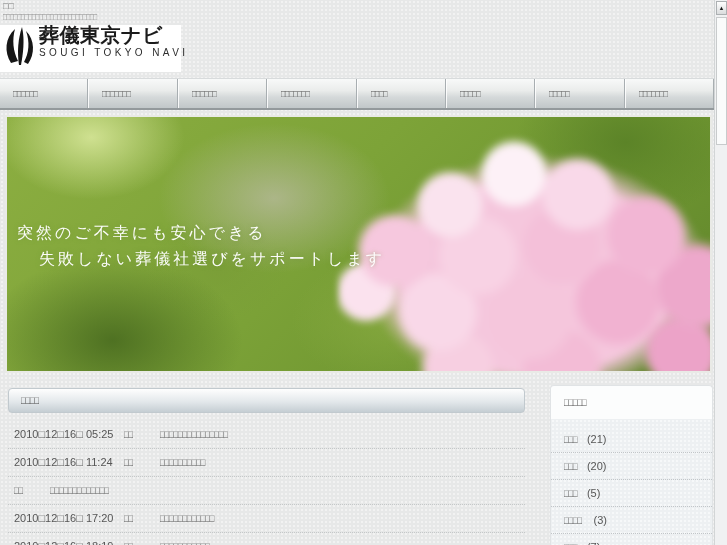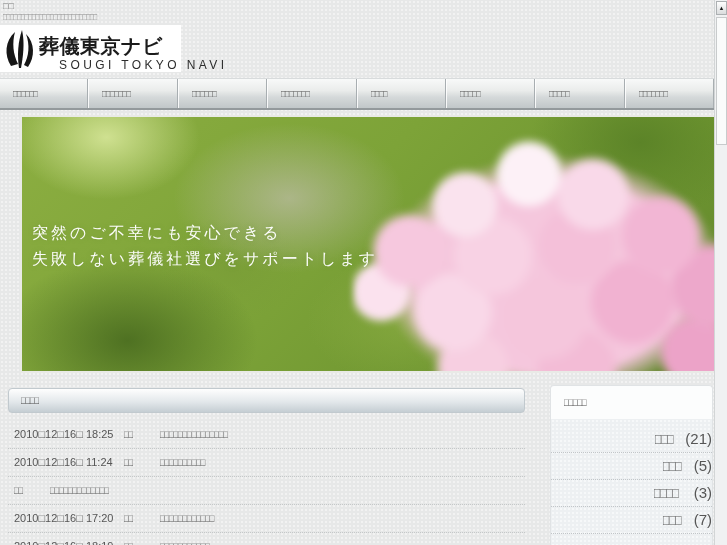--- a/index.html
+++ b/index.html
@@ -21,35 +21,35 @@
     background:linear-gradient(#fefefe,#dadcdd); border:1px solid #acb0b2;
     font-size:6px; line-height:12px; text-align:center; color:#1c1c1c; cursor:pointer; }
   .scroll-thumb { position:absolute; top:17px; left:1px; width:11px; height:128px;
     background:#fafbfb; border:1px solid #c8cbcc; }
   
   .meta1 { position:absolute; left:3px; top:1px; font-size:9px; color:#7d7d7d; white-space:nowrap; }
   .meta2 { position:absolute; left:3px; top:11px; font-size:10px; color:#8a8a8a;
     white-space:nowrap; transform:scaleX(.6); transform-origin:0 0; }
   
   .logo { position:absolute; left:0; top:25px; width:181px; height:47px;
-    background:#ffffff; display:flex; align-items:flex-end; cursor:pointer; }
+    background:#ffffff; display:flex; align-items:flex-start; cursor:pointer; }
   .logo-leaf { margin-left:2px; flex:0 0 auto; }
   .logo-text { margin-left:3px; }
   .logo-title { font-size:20px; font-weight:bold; color:#1b1b1b; line-height:21px;
     letter-spacing:.5px; white-space:nowrap; }
-  .logo-sub { font-size:12px; letter-spacing:3.4px; color:#2d2d2d; white-space:nowrap; margin-top:1px;margin-left:20px; }
+  .logo-sub { font-size:10px; letter-spacing:3.4px; color:#2d2d2d; white-space:nowrap; margin-top:1px; }
   
   .nav { position:absolute; left:0; top:78px; width:714px; height:32px; display:flex;
     background:linear-gradient(#f8f9f9,#eaeceb 40%,#d5d9da 62%,#c1c7c9);
     border-top:1px solid #d8dbdc; border-bottom:2px solid #93999c; }
   .nav-item { flex:1 1 0; line-height:29px; padding-left:13px; font-size:10px; color:#4c4c4c;
     border-right:1px solid #a8aeb1; white-space:nowrap; overflow:hidden; cursor:pointer; }
   .nav-item + .nav-item { border-left:1px solid rgba(255,255,255,.85); }
   
-  .hero { position:absolute; left:20px; top:115px; width:707px; height:258px;
+  .hero { position:absolute; left:5px; top:115px; width:707px; height:258px;
     border:2px solid #e9eae6; overflow:hidden; background:#7da338; }
   .hero-scene { position:absolute; left:0; top:0; width:703px; height:254px;
     background:
       radial-gradient(ellipse 170px 110px at 38% 32%, rgba(208,196,200,.55), rgba(208,196,200,0) 68%),
       radial-gradient(ellipse 150px 100px at 12% 8%,  rgba(225,238,165,.8),  rgba(225,238,165,0) 62%),
       radial-gradient(ellipse 170px 120px at 88% 10%, rgba(88,128,38,.85),   rgba(88,128,38,0) 65%),
       radial-gradient(ellipse 200px 130px at 15% 88%, rgba(66,100,28,.8),    rgba(66,100,28,0) 65%),
       radial-gradient(ellipse 170px 110px at 55% 80%, rgba(138,172,66,.7),   rgba(138,172,66,0) 60%),
       radial-gradient(ellipse 140px 95px  at 68% 45%, rgba(182,212,112,.6),  rgba(182,212,112,0) 62%),
       radial-gradient(ellipse 120px 85px  at 30% 60%, rgba(120,155,55,.6),   rgba(120,155,55,0) 60%),
@@ -69,21 +69,21 @@
       radial-gradient(circle 65px at 48% 72%, #f5c6dc 0 55%, rgba(245,198,220,0) 74%),
       radial-gradient(circle 60px at 25% 70%, #f9d8e8 0 55%, rgba(249,216,232,0) 74%),
       radial-gradient(circle 45px at 7% 62%,  #fbe2ee 0 55%, rgba(251,226,238,0) 74%),
       radial-gradient(circle 55px at 86% 86%, #eca3c8 0 55%, rgba(236,163,200,0) 74%),
       radial-gradient(circle 60px at 56% 92%, #f3bcd6 0 55%, rgba(243,188,214,0) 74%),
       radial-gradient(circle 55px at 30% 92%, #f7cfe1 0 55%, rgba(247,207,225,0) 74%),
       radial-gradient(ellipse 200px 142px at 50% 56%, #f5c7dd 0 68%, rgba(245,199,221,0) 86%); }
   .hero-text { position:absolute; left:10px; top:106px;
     font-family:"Liberation Serif","DejaVu Serif",serif; font-size:16px; letter-spacing:3px;
     color:rgba(255,255,255,.97); text-shadow:0 0 4px rgba(110,145,55,.6); white-space:nowrap; }
-  .hero-line2 { margin-top:5px; }
+  .hero-line2 { margin-left:22px; margin-top:5px; }
   
   .tofu { display:inline-block; transform:scaleX(.68); transform-origin:0 50%; white-space:nowrap; }
   
   .news { position:absolute; left:8px; top:388px; width:517px; }
   .news-header { height:25px; border-radius:4px;
     background:linear-gradient(#fefefe,#e3e8eb 55%,#c5ced3);
     border:1px solid #c1c9ce; line-height:23px; padding-left:12px;
     font-size:11px; color:#494949; }
   .news-list { margin-top:8px; }
   .news-row { height:28px; line-height:27px; border-bottom:1px dotted #c5c8c9;
@@ -92,22 +92,22 @@
   .news-cat { margin-left:6px; width:28px; flex:0 0 auto; }
   .news-title { margin-left:8px; overflow:hidden; }
   
   .sidebar { position:absolute; left:550px; top:385px; width:163px; }
   .sidebar-header { height:34px; background:#fcfdfd; border:1px solid #e0e3e5; border-bottom:none;
     border-radius:4px 4px 0 0; line-height:33px; padding-left:13px; font-size:11px; color:#494949; }
   .sidebar-body { background-color:#edf0f2;
     background-image:radial-gradient(rgba(255,255,255,.5) 1px, rgba(255,255,255,0) 1.3px);
     background-size:4px 4px;
     border:1px solid #e0e3e5; border-top:none; padding-top:7px; height:160px; }
-  .sidebar-item { height:27px; line-height:26px; padding-left:13px; font-size:15px; color:#565656;
-    border-bottom:1px dotted #c2c6c9; cursor:pointer; white-space:nowrap;text-align:right; }
+  .sidebar-item { height:27px; line-height:26px; padding-left:13px; font-size:11px; color:#565656;
+    border-bottom:1px dotted #c2c6c9; cursor:pointer; white-space:nowrap; }
   .sidebar-count { margin-left:3px; color:#565656; }
 </style>
 </head>
 <body>
 
 <div class="page">
 
   <div class="meta1">□□</div>
   <div class="meta2">□□□□□□□□□□□□□□□□□□□□□□□□□□</div>
 
@@ -142,21 +142,21 @@
     <div class="hero-text">
       <div>突然のご不幸にも安心できる</div>
       <div class="hero-line2">失敗しない葬儀社選びをサポートします</div>
     </div>
   </div>
 
   <div class="news">
     <div class="news-header"><span class="tofu">□□□□</span></div>
     <div class="news-list">
       <div class="news-row">
-        <span class="news-date">2010□12□16□ 18:25</span>
+        <span class="news-date">2010□12□16□ 05:25</span>
         <span class="news-cat"><span class="tofu">□□</span></span>
         <span class="news-title"><span class="tofu">□□□□□□□□□□□□□□□</span></span>
       </div>
       <div class="news-row">
         <span class="news-date">2010□12□16□ 11:24</span>
         <span class="news-cat"><span class="tofu">□□</span></span>
         <span class="news-title"><span class="tofu">□□□□□□□□□□</span></span>
       </div>
       <div class="news-row">
         <span class="news-cat"><span class="tofu">□□</span></span>
@@ -172,20 +172,21 @@
         <span class="news-cat"><span class="tofu">□□</span></span>
         <span class="news-title"><span class="tofu">□□□□□□□□□□□</span></span>
       </div>
     </div>
   </div>
 
   <div class="sidebar">
     <div class="sidebar-header"><span class="tofu">□□□□□</span></div>
     <div class="sidebar-body">
       <div class="sidebar-item"><span class="tofu">□□□</span><span class="sidebar-count">(21)</span></div>
+      <div class="sidebar-item"><span class="tofu">□□□</span><span class="sidebar-count">(20)</span></div>
       <div class="sidebar-item"><span class="tofu">□□□</span><span class="sidebar-count">(5)</span></div>
       <div class="sidebar-item"><span class="tofu">□□□□</span><span class="sidebar-count">(3)</span></div>
       <div class="sidebar-item"><span class="tofu">□□□</span><span class="sidebar-count">(7)</span></div>
     </div>
   </div>
 
   <div class="scrollbar">
     <div class="scroll-up"><span>▲</span></div>
     <div class="scroll-thumb"></div>
   </div>

